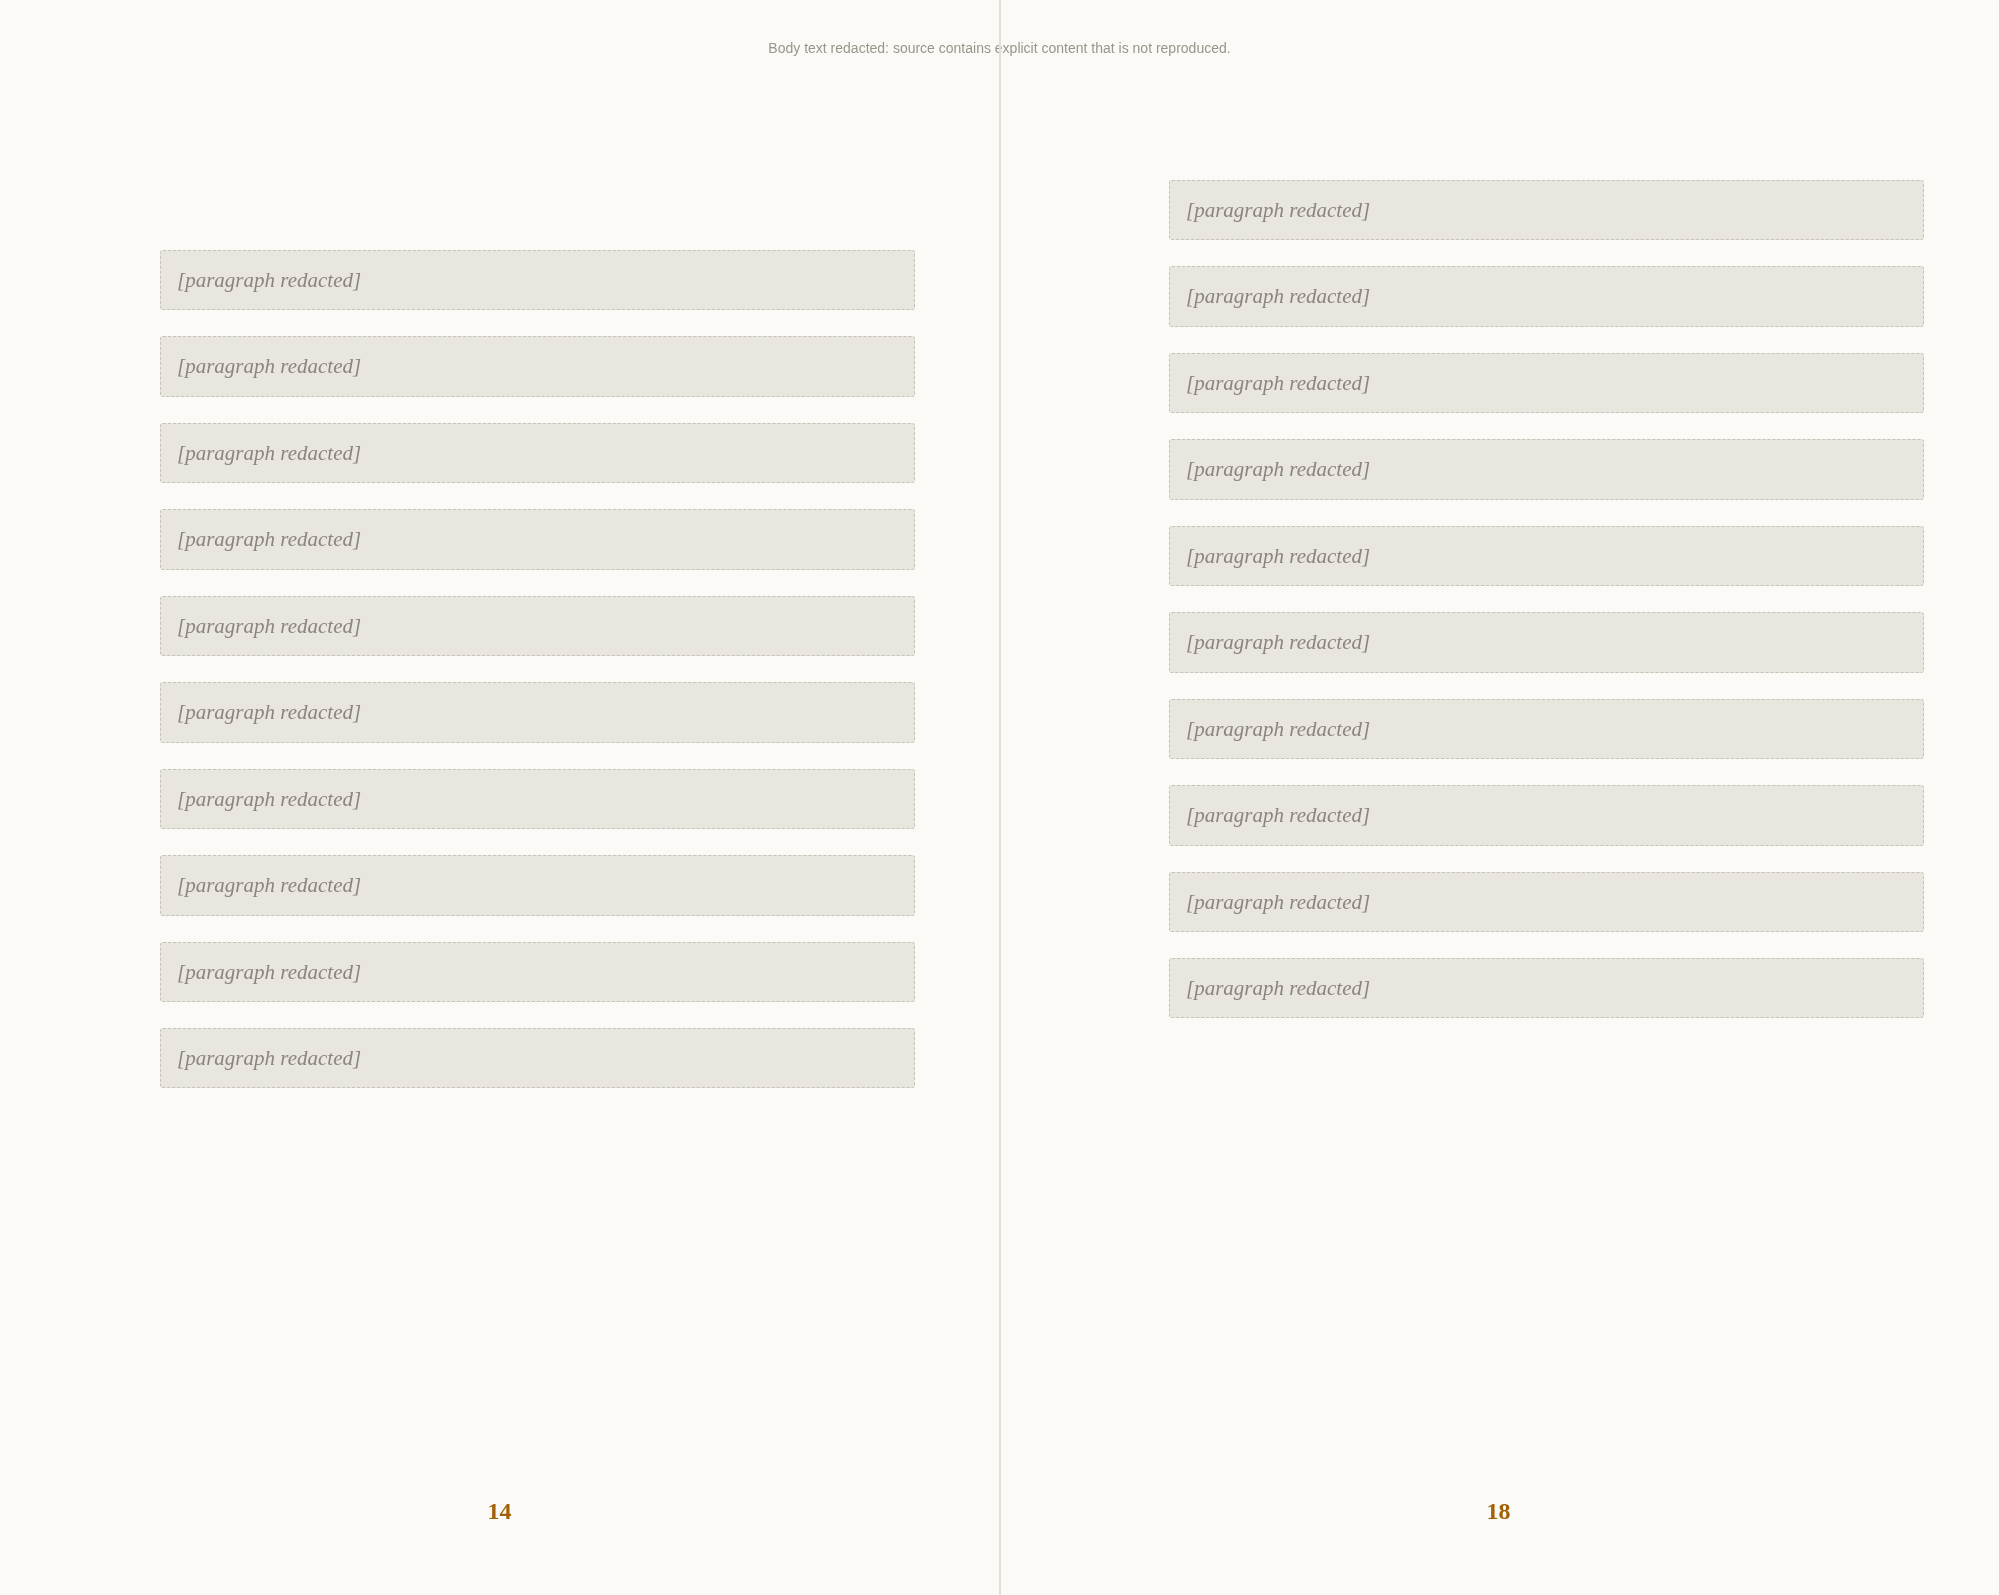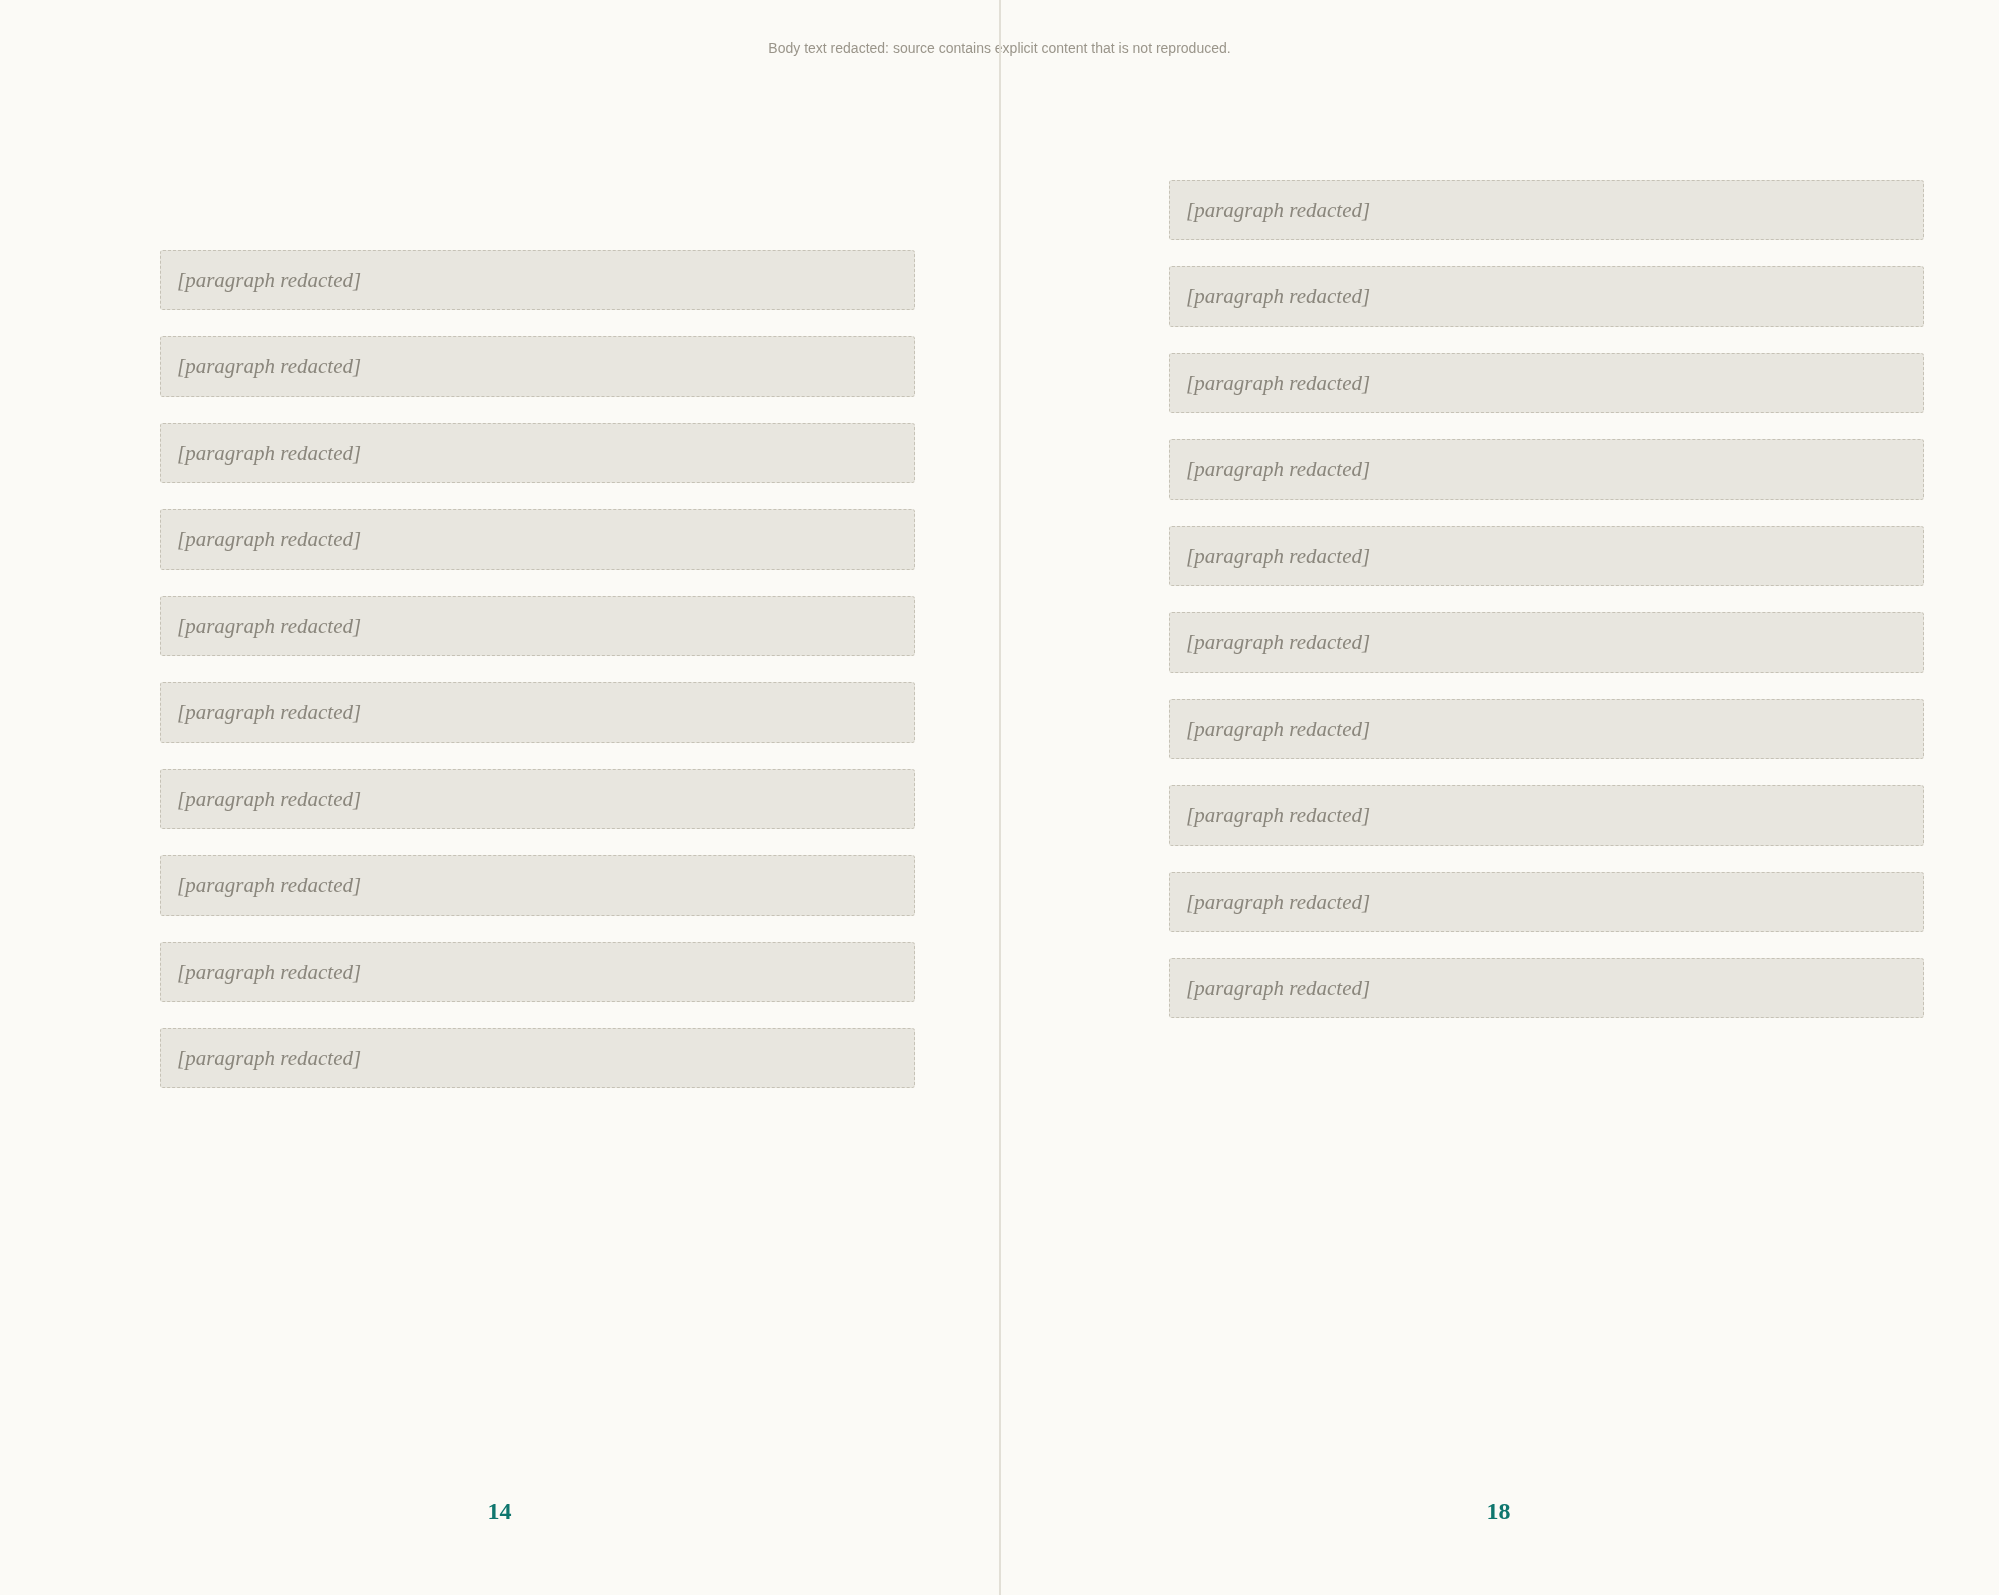--- a/index.html
+++ b/index.html
@@ -5,21 +5,21 @@
   html,body{margin:0;padding:0;background:#f6f4ef;font-family:"Liberation Serif",serif;}
   .spread{width:1999px;height:1595px;position:relative;background:#fbfaf6;display:flex;}
   .gutter{position:absolute;left:999px;top:0;width:2px;height:100%;background:#e2dfd6;}
   .page{width:999px;height:1595px;position:relative;box-sizing:border-box;}
   .page-left .text-block{position:absolute;left:160px;top:250px;width:760px;}
   .page-right .text-block{position:absolute;left:170px;top:180px;width:760px;}
   .para{margin:0 5px 26px 0;font-size:21px;line-height:1.45;font-weight:bold;color:#2b2b2b;text-align:justify;}
   .redacted{background:#e8e6df;color:#8a867c;font-style:italic;font-weight:normal;
     border:1px dashed #c6c2b6;padding:14px 16px;border-radius:3px;}
   .page-number{position:absolute;bottom:70px;width:100%;text-align:center;
-    font-size:24px;font-weight:bold;color:#0f766e;}
+    font-size:24px;font-weight:bold;color:#a16207;}
   .notice{position:absolute;top:40px;left:50%;transform:translateX(-50%);
     font-family:"Liberation Sans",sans-serif;font-size:14px;color:#9a958a;}
 </style>
 </head>
 <body>
 
 <div class="spread">
   <div class="notice">Body text redacted: source contains explicit content that is not reproduced.</div>
 
   <div class="page page-left">

